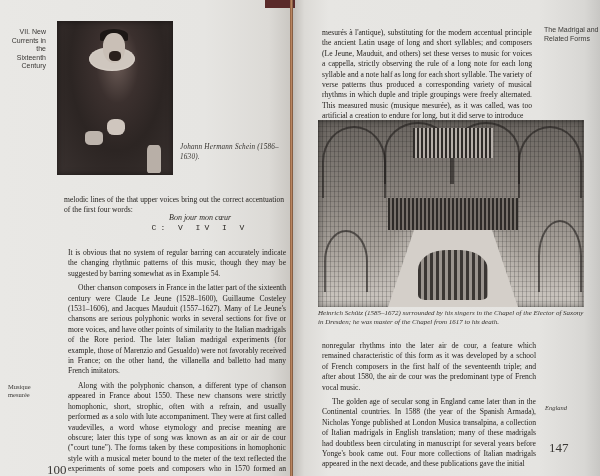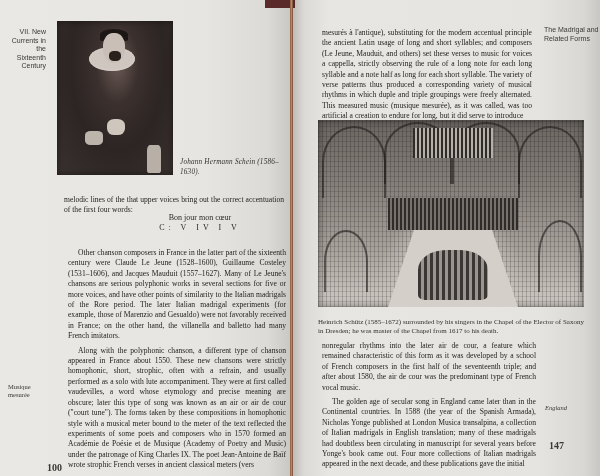--- a/index.html
+++ b/index.html
@@ -34,21 +34,21 @@
     font-size:7px; line-height:8.5px; color:#3a3835;
   }
   .rh-left { left:10px; top:28px; width:36px; text-align:right; }
   .rh-right { left:544px; top:26px; width:56px; text-align:left; }
   .margin-note {
     position:absolute; font-size:6.5px; line-height:7.5px; color:#3a3835;
   }
   .mn-left { left:8px; top:383px; width:36px; }
   .mn-right { left:545px; top:404px; font-style:italic; }
   .page-num {
-    position:absolute; font-size:10px; font-weight:bold; color:#3a3835;
+    position:absolute; font-size:13px; font-weight:normal; color:#3a3835;
   }
   .pn-left { left:47px; top:462px; }
   .pn-right { left:549px; top:440px; }
 
   .portrait {
     position:absolute; left:57px; top:21px; width:116px; height:154px;
     background: radial-gradient(ellipse at 52% 28%, #6a5a55 0%, #3b302e 25%, #2c2523 55%, #3a3230 100%);
     box-shadow: inset 0 0 6px rgba(0,0,0,.5);
   }
   .portrait .ruff {
@@ -74,38 +74,38 @@
   }
   .portrait .cuff {
     position:absolute; left:28px; top:110px; width:18px; height:14px;
     border-radius:30%; background:#bdb4ac;
   }
   .portrait .glove {
     position:absolute; left:90px; top:124px; width:14px; height:28px;
     background:#b8afa7; border-radius:20% 20% 10% 10%;
   }
   .caption-left {
-    position:absolute; left:180px; top:157px; width:108px;
+    position:absolute; left:180px; top:142px; width:108px;
     font-style:italic; font-size:7.2px; line-height:10px; color:#34312d;
     letter-spacing:0.2px;
   }
 
   .textblock {
     position:absolute; font-size:7.6px; line-height:10.4px;
     text-align:justify; color:#25221f;
   }
   .textblock p { margin:4px; }
   .textblock p.indent { text-indent:10px; }
   .tb-left-1 { left:60px; top:191px; width:228px; }
   .example {
     position:absolute; left:140px; top:213px; width:120px; text-align:center;
     font-size:8px; line-height:10px;
   }
-  .example .words { }
-  .example .chords { letter-spacing:4px; }
+  .example .words { font-style:italic; }
+  .example .chords { letter-spacing:4px;font-family:Liberation Mono, monospace; }
   .tb-left-2 { left:14px; top:244px; width:276px; padding-left:0; }
   .tb-left-2 .inner { margin-left:50px; width:226px; }
 
   .tb-right-1 { left:318px; top:24px; width:218px; }
   .chapel {
     position:absolute; left:318px; top:120px; width:266px; height:187px;
     background:
       repeating-linear-gradient(90deg, rgba(0,0,0,.18) 0 1px, transparent 1px 4px),
       repeating-linear-gradient(0deg, rgba(0,0,0,.12) 0 1px, transparent 1px 5px),
       radial-gradient(ellipse at 50% 95%, #d8d4cf 0%, #c9c4be 20%, transparent 40%),
@@ -129,22 +129,22 @@
   }
   .chapel .crowd {
     position:absolute; left:70px; top:78px; width:130px; height:32px;
     background: repeating-linear-gradient(90deg, #2e2b28 0 2px, #77716b 2px 4px);
   }
   .chapel .organ {
     position:absolute; left:95px; top:8px; width:80px; height:30px;
     background: repeating-linear-gradient(90deg, #2e2b28 0 2px, #b5afa9 2px 4px);
   }
   .caption-right {
-    position:absolute; left:318px; top:318px; width:268px;
-    font-size:7px; line-height:9px; color:#34312d;
+    position:absolute; left:318px; top:309px; width:268px;
+    font-style:italic; font-size:7px; line-height:9px; color:#34312d;
   }
   .tb-right-2 { left:318px; top:337px; width:222px; }
 </style>
 </head>
 <body>
 
 <div class="page page-left">
   <div class="running-head rh-left">VII. New Currents in the Sixteenth Century</div>
 
   <div class="portrait" title="Portrait of Johann Hermann Schein">
@@ -163,20 +163,21 @@
     <p>melodic lines of the that upper voices bring out the correct accentuation of the first four words:</p>
   </div>
 
   <div class="example">
     <div class="words">Bon jour mon cœur</div>
     <div class="chords">C:  V  IV  I  V</div>
   </div>
 
   <div class="textblock tb-left-2">
     <div class="inner">
+      <p>It is obvious that no system of regular barring can accurately indicate the changing rhythmic patterns of this music, though they may be suggested by barring somewhat as in Example 54.</p>
       <p class="indent">Other chanson composers in France in the latter part of the sixteenth century were Claude Le Jeune (1528–1600), Guillaume Costeley (1531–1606), and Jacques Mauduit (1557–1627). Many of Le Jeune's chansons are serious polyphonic works in several sections for five or more voices, and have other points of similarity to the Italian madrigals of the Rore period. The later Italian madrigal experiments (for example, those of Marenzio and Gesualdo) were not favorably received in France; on the other hand, the villanella and balletto had many French imitators.</p>
       <p class="indent">Along with the polyphonic chanson, a different type of chanson appeared in France about 1550. These new chansons were strictly homophonic, short, strophic, often with a refrain, and usually performed as a solo with lute accompaniment. They were at first called vaudevilles, a word whose etymology and precise meaning are obscure; later this type of song was known as an air or air de cour ("court tune"). The forms taken by these compositions in homophonic style with a musical meter bound to the meter of the text reflected the experiments of some poets and composers who in 1570 formed an Académie de Poésie et de Musique (Academy of Poetry and Music) under the patronage of King Charles IX. The poet Jean-Antoine de Baïf wrote strophic French verses in ancient classical meters (vers</p>
     </div>
   </div>
 
   <div class="margin-note mn-left">Musique mesurée</div>
   <div class="page-num pn-left">100</div>
 </div>
 
 <div class="page page-right">

